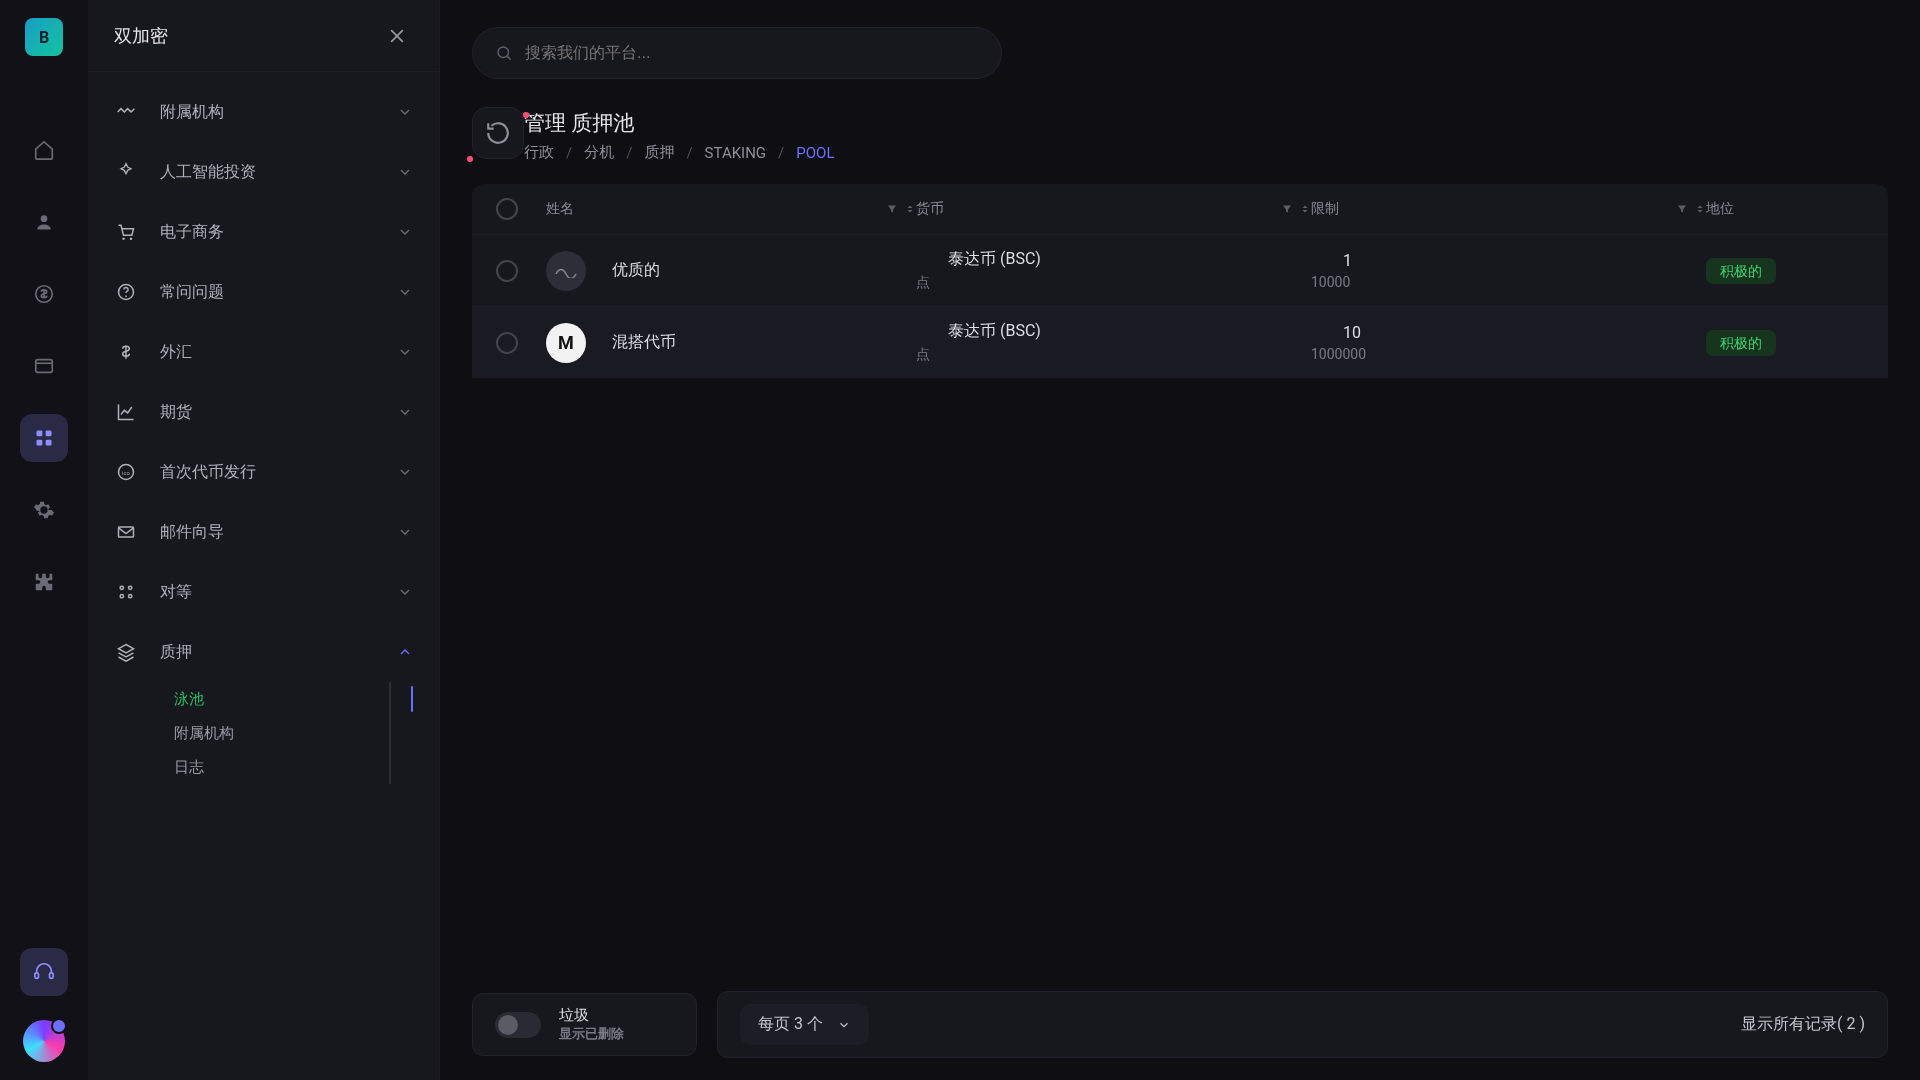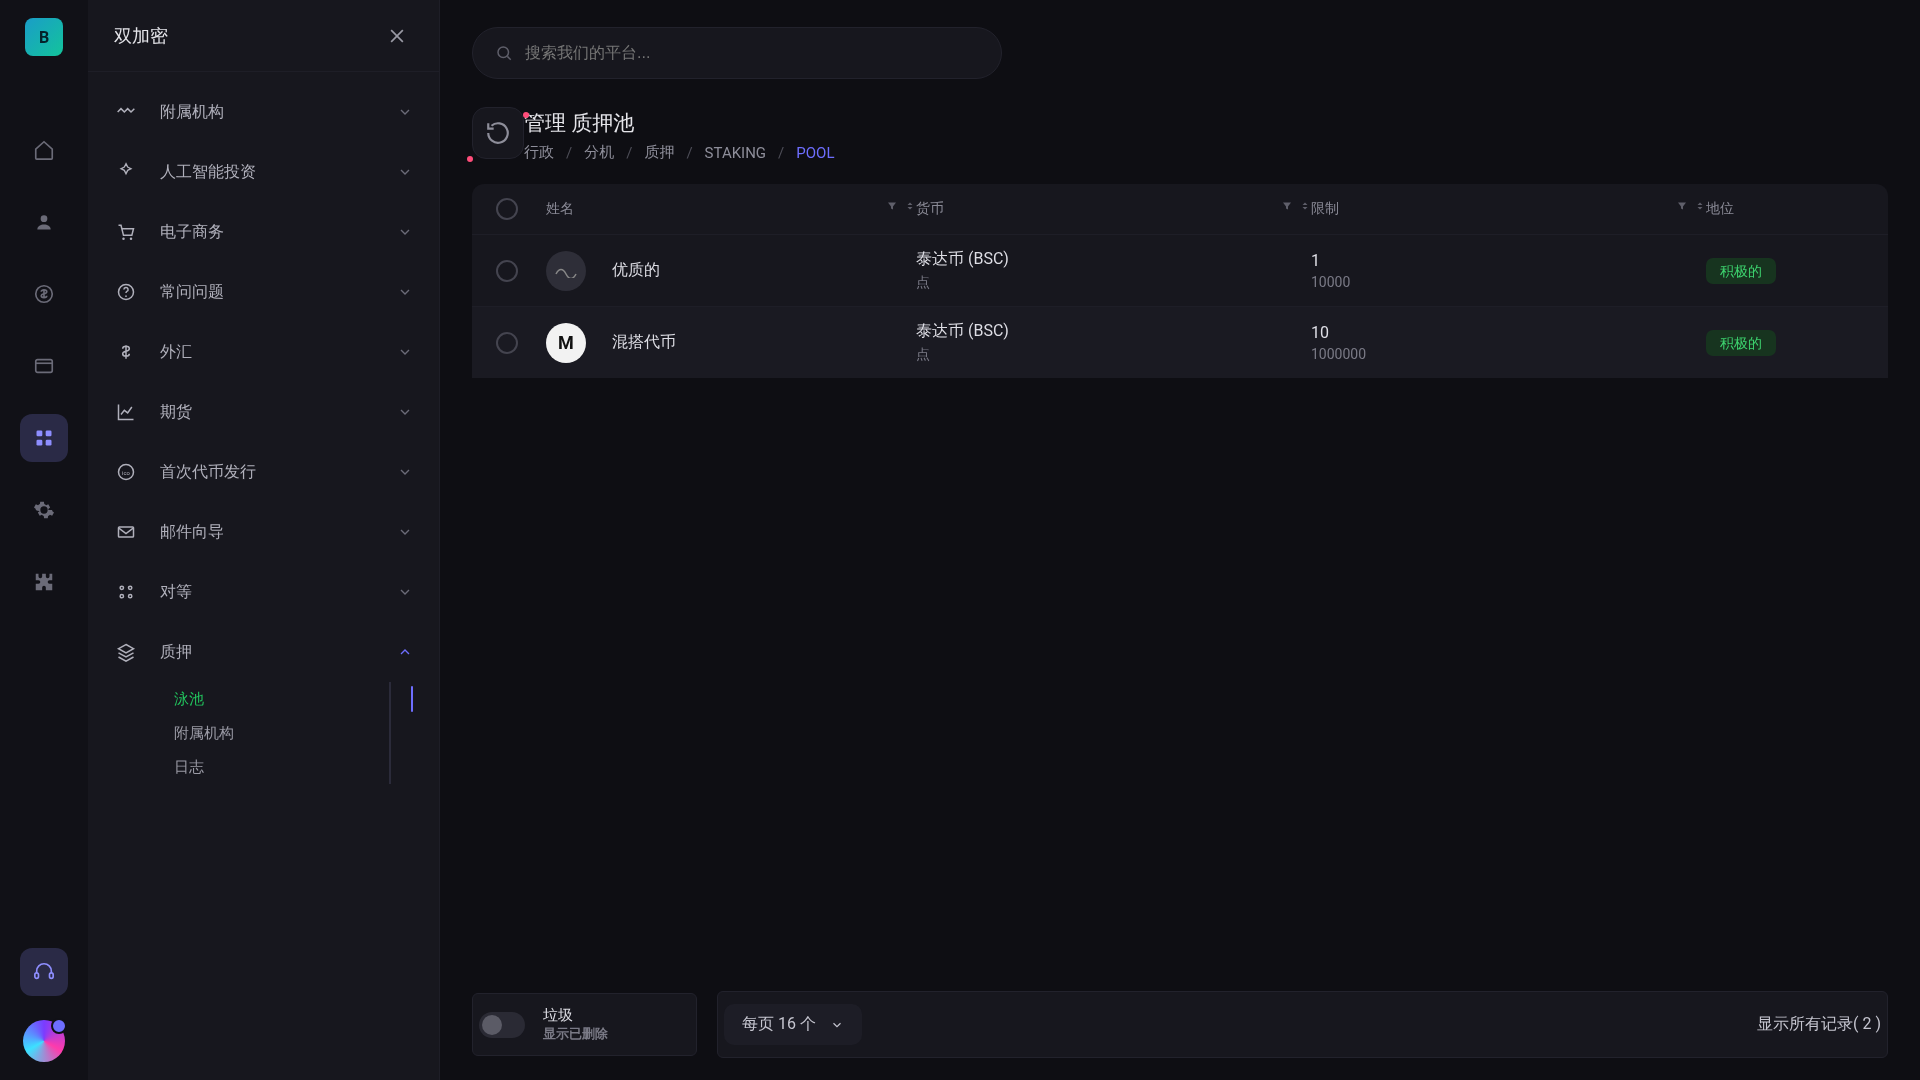--- a/index.html
+++ b/index.html
@@ -101,42 +101,42 @@
 .page-head .pic::after { content:"";position:absolute;left:-6px;bottom:-4px;width:6px;height:6px;border-radius:50%;background:#ff4d7a;}
 .page-head .pic::before { content:"";position:absolute;right:-6px;top:4px;width:6px;height:6px;border-radius:50%;background:#ff4d7a;}
 .page-head h1 { color:#e5e5ea; font-size:21px; font-weight:500; margin-top:2px;}
 .breadcrumb { margin-top:6px; font-size:15px; color:#8e8e9a; display:flex;gap:12px;align-items:center;flex-wrap:wrap;}
 .breadcrumb .sep { color:#4d4d57; }
 .breadcrumb .crumb-active { color:#6e6eff; }
 
 
 .table-zone { margin:22px 32px 0; background:#17171e; border-radius:12px; }
 .thead { display:flex; align-items:center; height:50px; padding:0 24px; color:#8a8a96; font-size:14px;}
-.th { display:flex; gap:10px;}
+.th { display:flex; align-items:center; gap:10px;}
 .th .sorticons { color:#5f5f6a; display:flex;gap:6px;}
 .col-chk { width:50px;}
 .col-name { flex:0 0 370px;}
 .col-curr { flex:0 0 395px;}
 .col-limit { flex:0 0 395px;}
 .col-status { flex:1;}
 .tbody .trow {
   display:flex;align-items:center; padding: 14px 24px; border-top:1px solid #1e1e27;
 }
 .trow.alt { background:#1a1a22;}
 .chk { width:22px;height:22px;border-radius:50%;border:2px solid #44444f;}
 .rowname { display:flex;align-items:center;gap:26px;}
 .rowname .coin { width:40px;height:40px;border-radius:50%;background:#2e2e38;display:flex;align-items:center;justify-content:center;font-size:12px;color:#aaa;}
 .rowname .coin.m { background:#f2f2f2;color:#111;font-weight:700;font-size:18px;}
-.twoline .l1 { color:#dedee5;font-size:16px;}
+.twoline .l1 { color:#dedee5;font-size:16px;margin-left:32px;}
 .twoline .l2 { color:#7a7a86;font-size:14px;margin-top:4px;}
 .badge { padding:5px 14px;border-radius:7px;background:#17341f;color:#3dd26e;font-size:14px;}
 
 
 .footer { position:absolute; bottom:22px; left:32px; right:32px; display:flex; align-items:center; gap:20px;}
-.card { background:#17171e;border:1px solid #22222c;border-radius:6px;padding:12px 6px;display:flex;align-items:center;}
+.card { background:#17171e;border:1px solid #22222c;border-radius:11px;padding:12px 22px;display:flex;align-items:center;}
 .trash-card { width:225px; gap:18px;}
 .toggle { width:46px;height:26px;border-radius:13px;background:#2a2a34;position:relative;}
 .toggle::after{content:"";position:absolute;left:3px;top:3px;width:20px;height:20px;border-radius:50%;background:#5b5b66;}
 .trash-txt .t1{color:#dedee5;font-size:15px;}
 .trash-txt .t2{color:#7a7a86;font-size:13px;font-weight:bold;}
 .pager-card { flex:1;}
 .pager-select{display:flex;align-items:center;gap:14px;color:#c5c5cf;font-size:16px;background:#1d1d26;padding:10px 18px;border-radius:10px;cursor:pointer;}
 .filler{flex:1;}
 .records{color:#c5c5cf;font-size:16px;}
 
@@ -492,21 +492,21 @@
   <div class="footer">
     <div class="card trash-card">
       <div class="toggle"></div>
       <div class="trash-txt">
         <div class="t1">垃圾</div>
         <div class="t2">显示已删除</div>
       </div>
     </div>
     <div class="card pager-card">
       <div class="pager-select">
-        <span>每页 16 个</span>
+        <span>每页 3 个</span>
         <svg width="14" height="14" viewBox="0 0 24 24" fill="none" stroke="currentColor" stroke-width="2">
             <polyline points="6 9 12 15 18 9"></polyline>
           </svg>
       </div>
       <div class="filler"></div>
       <div class="records">显示所有记录( 2 )</div>
     </div>
   </div>
 </div>
 

